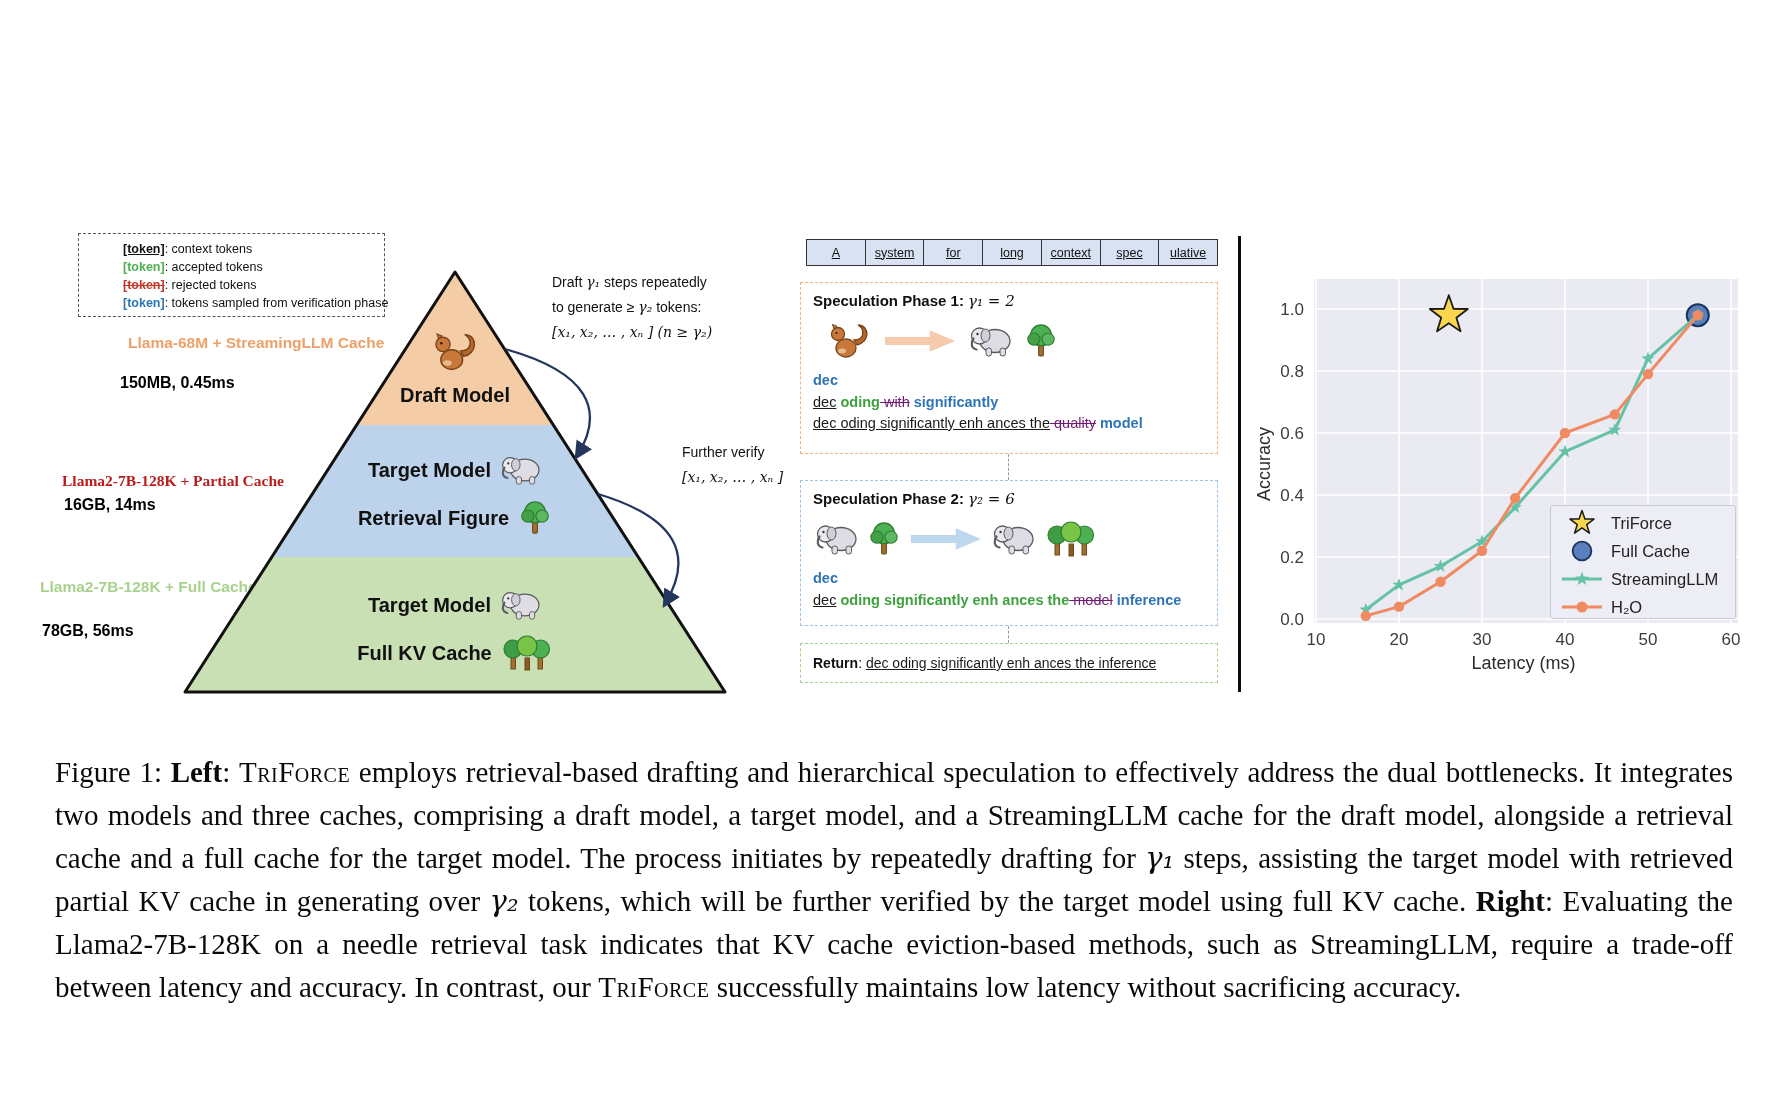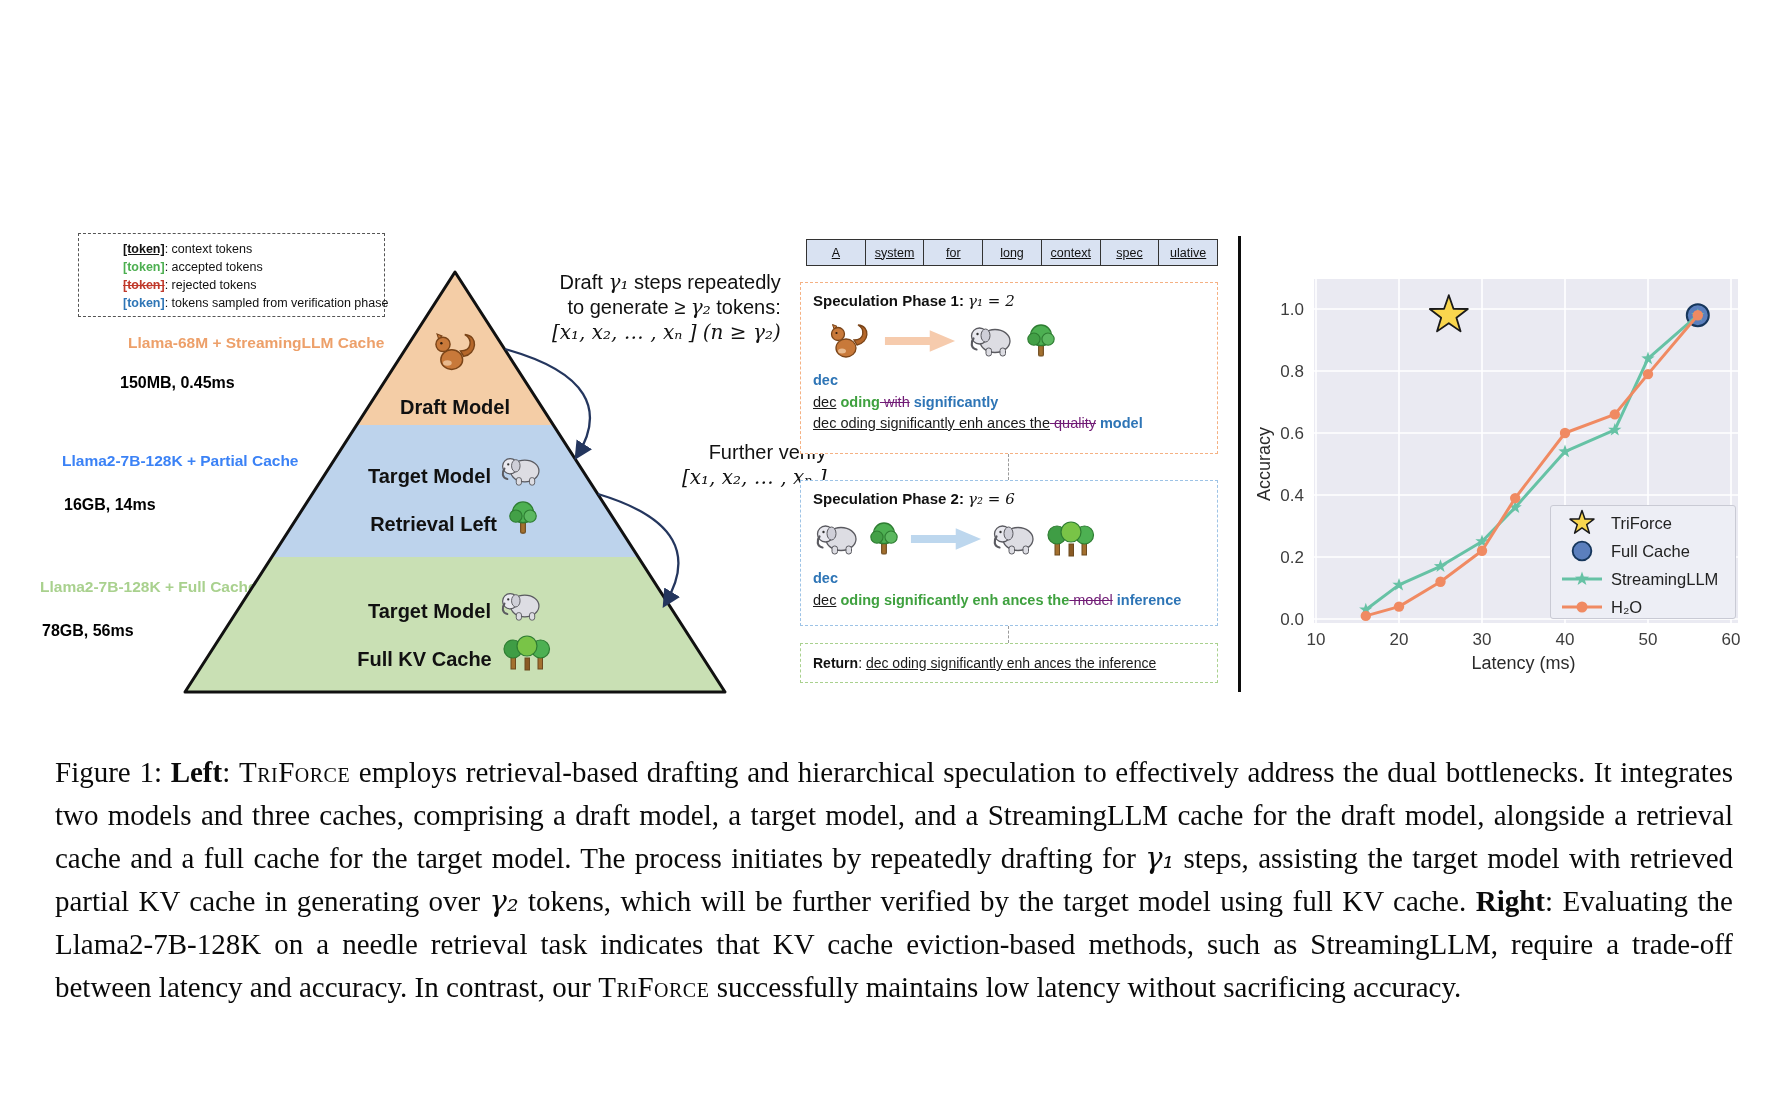--- a/index.html
+++ b/index.html
@@ -16,24 +16,24 @@
   .seg-tkb{font-weight:700;color:#2e75b6;}
 
   
   .side-title{position:absolute;font-weight:700;font-size:15.5px;white-space:nowrap;}
   .side-stats{position:absolute;font-weight:700;font-size:16px;color:#000;white-space:nowrap;}
 
   
   #diagram-svg{position:absolute;left:0;top:200px;width:800px;height:500px;pointer-events:none;}
   .pyr-row{position:absolute;left:230px;width:450px;display:flex;align-items:center;
     justify-content:center;gap:9px;}
-  .pyr-label{font-size:20px;font-weight:700;color:#111;white-space:nowrap;margin-top:12px;}
-
-  
-  .annot{position:absolute;font-size:20px;line-height:25px;color:#111;white-space:nowrap;text-align:right;}
+  .pyr-label{font-size:20px;font-weight:700;color:#111;white-space:nowrap;}
+
+  
+  .annot{position:absolute;font-size:14px;line-height:25px;color:#111;white-space:nowrap;}
   .seg-math{font-family:"DejaVu Serif","DejaVu Sans",serif;font-style:italic;}
   .seg-b{font-weight:700;}
   .seg-sc{font-variant:small-caps;letter-spacing:.5px;}
 
   
   #token-strip{position:absolute;left:806px;top:239px;width:412px;height:27px;display:flex;
     border:1.3px solid #333;background:#d9e2f2;box-sizing:border-box;}
   .token-cell{flex:1;border-right:1.3px solid #333;display:flex;align-items:center;
     justify-content:center;font-size:12.5px;text-decoration:underline;color:#111;}
   .token-cell:last-child{border-right:none;}
@@ -86,21 +86,21 @@
 
   <div id="token-color-legend">
     <div class="tl-line"><span class="seg-tkc">[token]</span><span>: context tokens</span></div>
     <div class="tl-line"><span class="seg-tkg">[token]</span><span>: accepted tokens</span></div>
     <div class="tl-line"><span class="seg-tkr">[token]</span><span>: rejected tokens</span></div>
     <div class="tl-line"><span class="seg-tkb">[token]</span><span>: tokens sampled from verification phase</span></div>
   </div>
 
   <div class="side-title" style="left:128px;top:334px;color:#eda06a;">Llama-68M + StreamingLLM Cache</div>
   <div class="side-stats" style="left:120px;top:374px;">150MB, 0.45ms</div>
-  <div class="side-title" style="left:62px;top:452px;color:#3b82f6;">Llama2-7B-128K + Partial Cache</div>
+  <div class="side-title" style="left:62px;top:472px;color:#b91c1c;font-family:Liberation Serif, serif;">Llama2-7B-128K + Partial Cache</div>
   <div class="side-stats" style="left:64px;top:496px;">16GB, 14ms</div>
   <div class="side-title" style="left:40px;top:578px;color:#a9d18e;">Llama2-7B-128K + Full Cache</div>
   <div class="side-stats" style="left:42px;top:622px;">78GB, 56ms</div>
 
   <svg id="diagram-svg" viewBox="0 200 800 500">
     <defs>
       <marker id="ah" markerWidth="9" markerHeight="9" refX="6" refY="4" orient="auto">
         <path d="M0 0 L8 4 L0 8 Z" fill="#24365e"></path>
       </marker>
     </defs>
@@ -135,21 +135,21 @@
           <rect x="17" y="25" width="5.5" height="8" rx="2.5" fill="#dddde3" stroke="#5a5a60" stroke-width="1"></rect>
           <rect x="31" y="25" width="5.5" height="8" rx="2.5" fill="#dddde3" stroke="#5a5a60" stroke-width="1"></rect>
           <circle cx="10.5" cy="13" r="8" fill="#e9e9ef" stroke="#5a5a60" stroke-width="1.3"></circle>
           <ellipse cx="16.5" cy="12.5" rx="4.5" ry="6.5" fill="#cfcfd8" stroke="#5a5a60" stroke-width="1"></ellipse>
           <path d="M4.5 15.5 C 1.5 19.5 2 25.5 7.5 26.5" fill="none" stroke="#5a5a60" stroke-width="2.2" stroke-linecap="round"></path>
           <circle cx="8.5" cy="11" r="1.2" fill="#333"></circle>
         </svg>
       </span>
   </div>
   <div class="pyr-row" style="top:500px;">
-    <span class="pyr-label">Retrieval Left</span>
+    <span class="pyr-label">Retrieval Figure</span>
     <span class="icon" style="width:34px;height:36px;">
         <svg viewBox="0 0 34 38">
           <rect x="14.5" y="21" width="5" height="14" rx="1.5" fill="#a3702f" stroke="#6d4a1e" stroke-width="1.2"></rect>
           <circle cx="17" cy="13" r="11" fill="#4db052" stroke="#2e7d32" stroke-width="1.4"></circle>
           <circle cx="9.5" cy="17" r="6.5" fill="#43a047" stroke="#2e7d32" stroke-width="1.2"></circle>
           <circle cx="24.5" cy="17" r="6.5" fill="#5cb860" stroke="#2e7d32" stroke-width="1.2"></circle>
         </svg>
       </span>
   </div>
   <div class="pyr-row" style="top:588px;">

